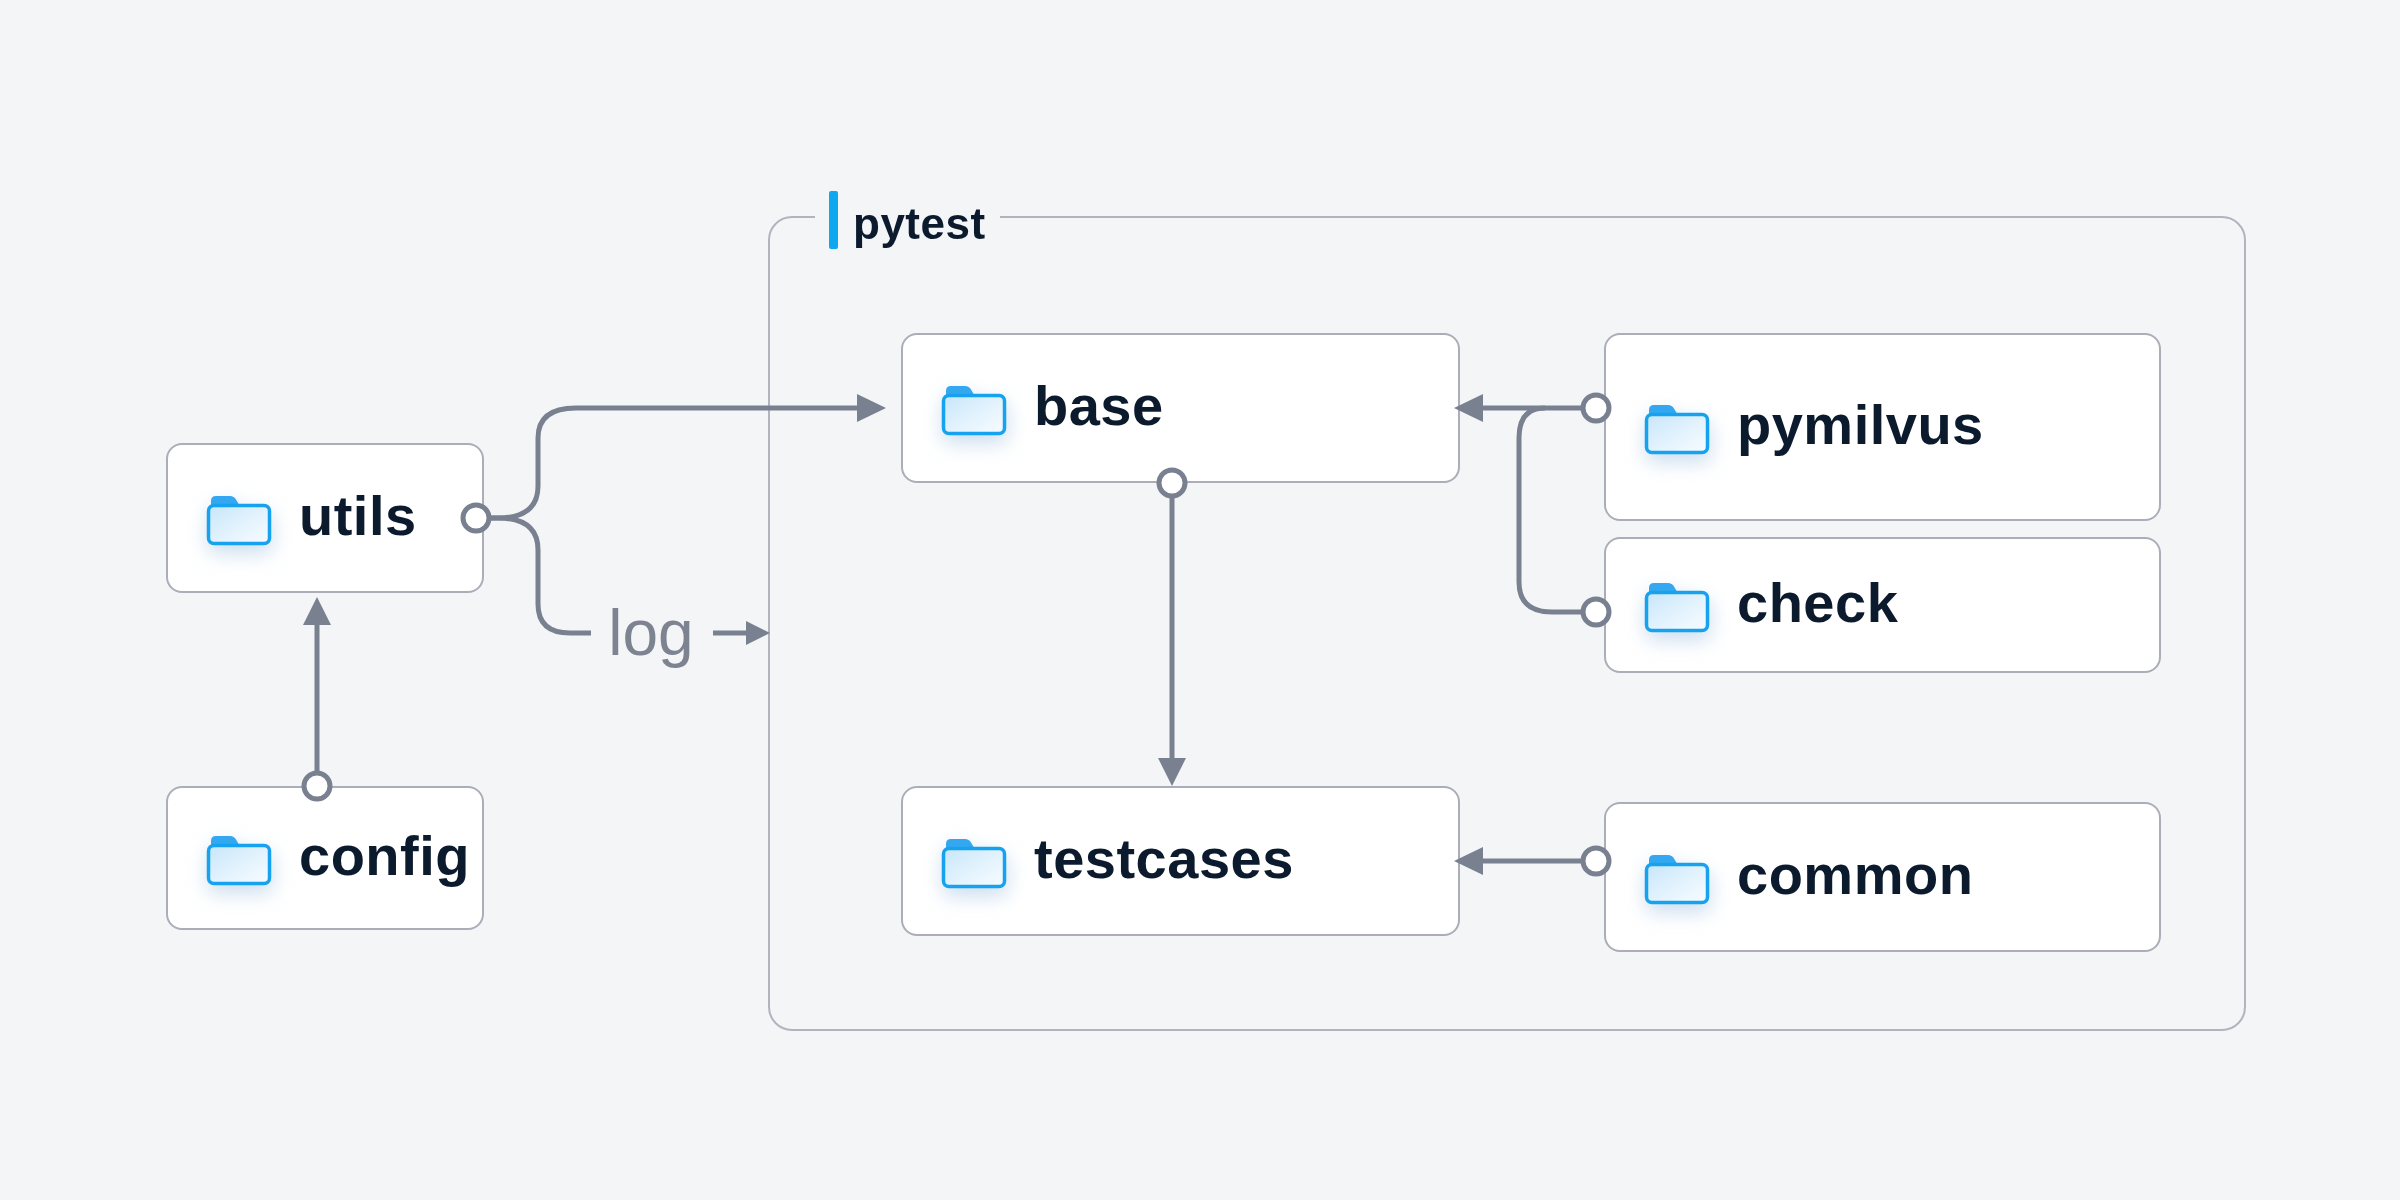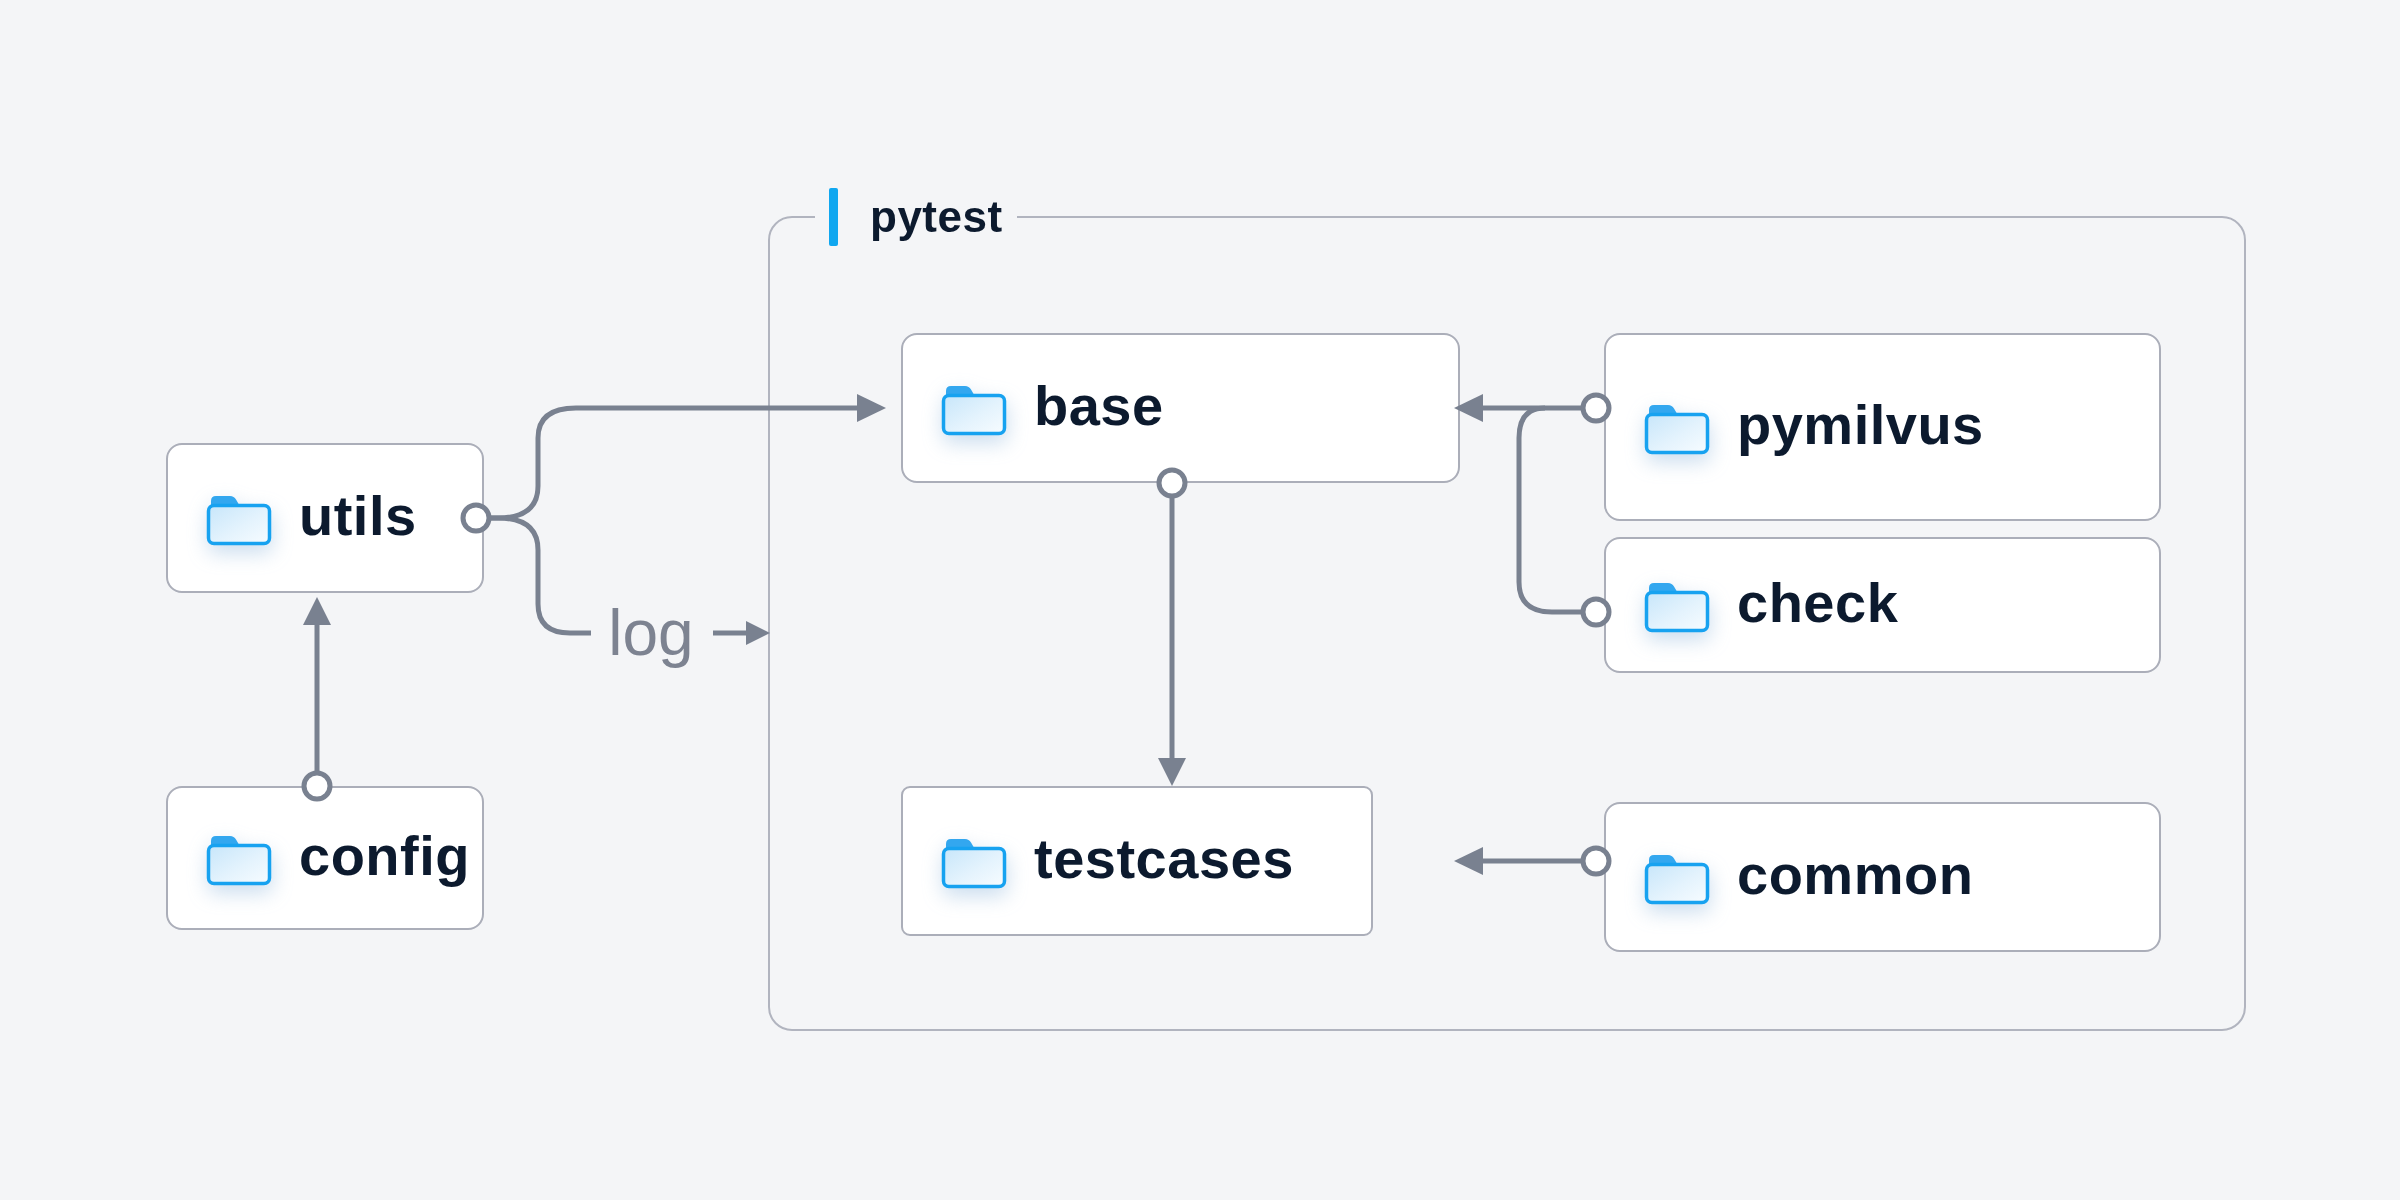--- a/index.html
+++ b/index.html
@@ -16,21 +16,21 @@
     left:768px;top:216px;width:1478px;height:815px;
     border:2px solid #b1b4bf;
     border-radius:24px;
     z-index:1;
     box-sizing:border-box;
   }
   .group-legend{
     position:absolute;
     left:45px;top:-33px;
     height:64px;
-    display:flex;align-items:center;gap:32px;
+    display:flex;align-items:flex-end;gap:15px;
     padding:0 14px;
     background:#f4f5f7;
   }
   .legend-bar{
     width:9px;height:58px;border-radius:2px;
     background:#10a7f0;
   }
   .legend-text{
     font-size:44px;font-weight:700;color:#0c1a2e;letter-spacing:.5px;
     white-space:nowrap;
@@ -54,21 +54,21 @@
   }
   .folder{
     width:66px;height:56px;flex:0 0 auto;
     filter:drop-shadow(1px 8px 10px rgba(110,160,210,.35));
   }
   #node-utils    {left:158px; top:443px; width:318px; height:150px;}
   #node-config   {left:158px; top:786px; width:318px; height:144px;}
   #node-base     {left:893px; top:333px; width:559px; height:150px;}
   #node-pymilvus {left:1596px;top:333px; width:557px; height:188px;}
   #node-check    {left:1596px;top:537px; width:557px; height:136px;}
-  #node-testcases{left:893px; top:786px; width:472px; height:150px;border-radius:9px;}
+  #node-testcases{left:893px; top:786px; width:559px; height:150px;}
   #node-common   {left:1596px;top:802px; width:557px; height:150px;}
   
   .wires{
     position:absolute;left:0;top:0;width:2400px;height:1200px;
     z-index:3;pointer-events:none;
   }
   
   .edge-label{
     position:absolute;
     left:598px;top:605px;width:106px;

